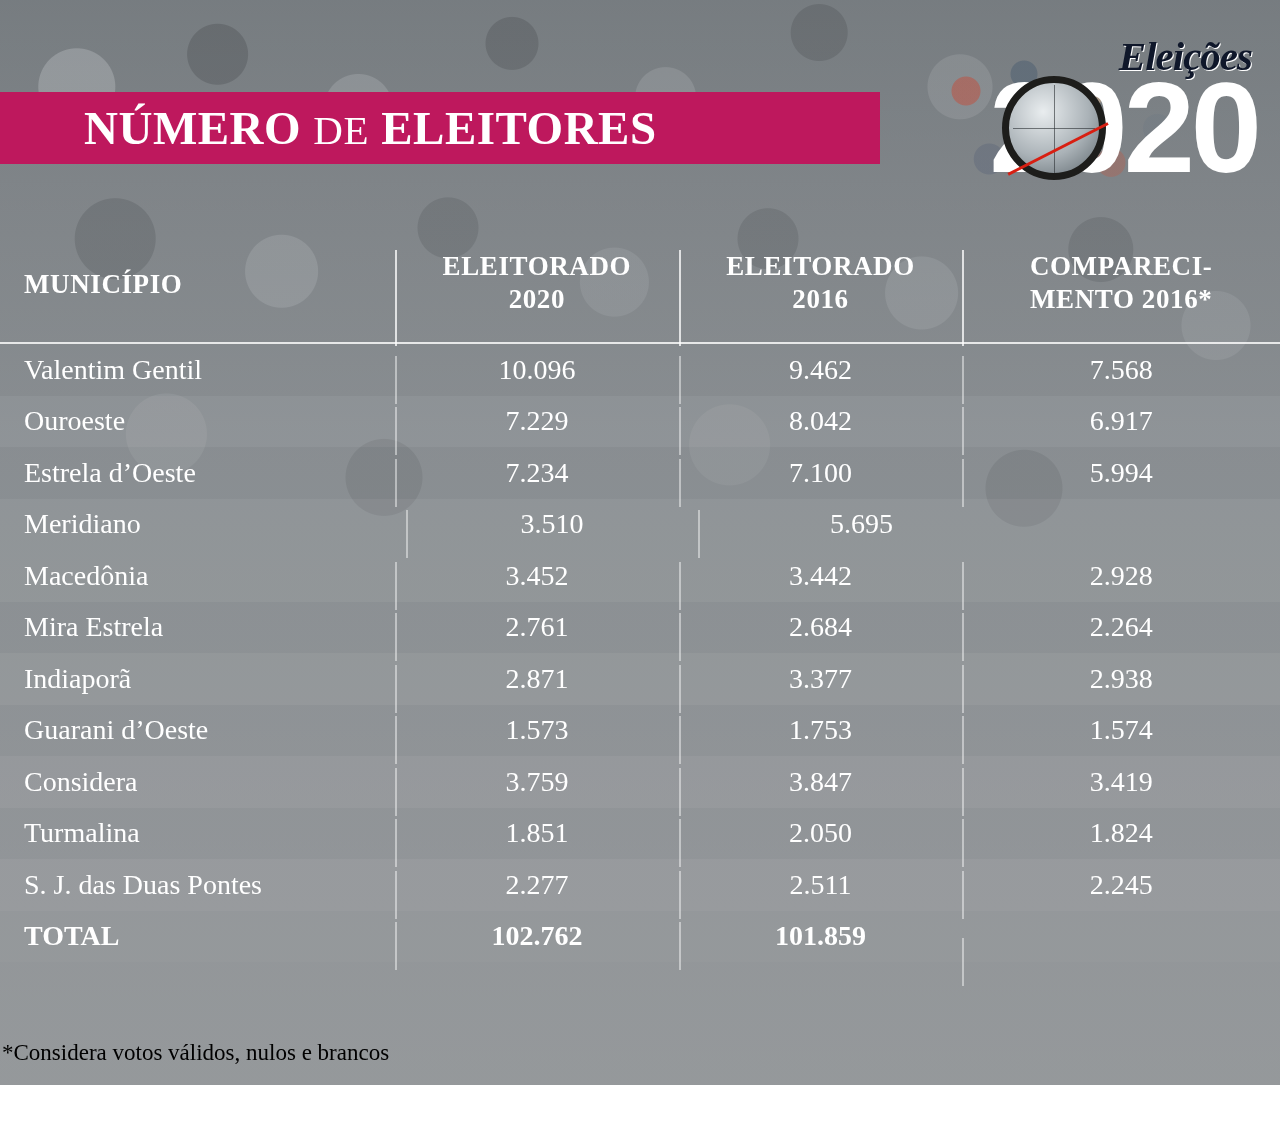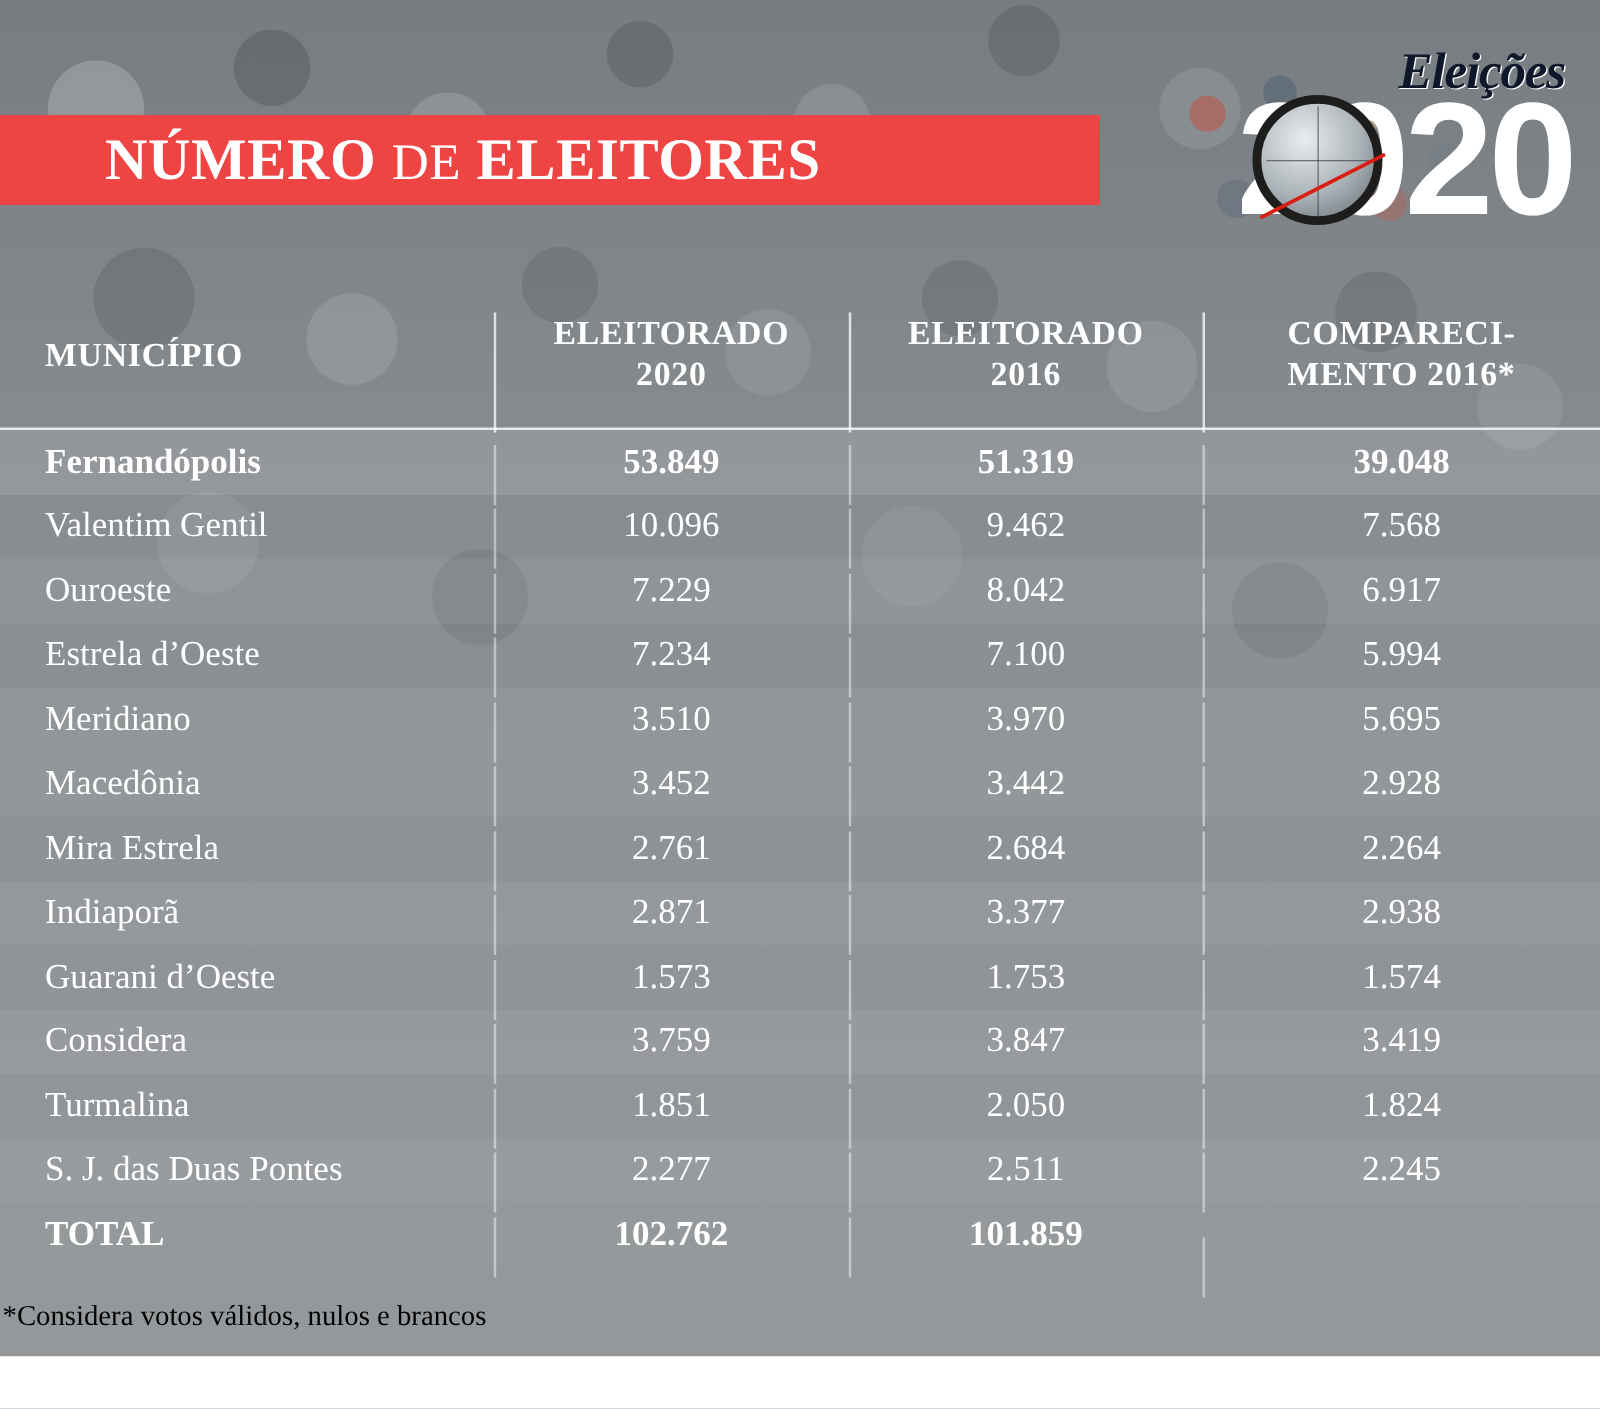--- a/index.html
+++ b/index.html
@@ -59,21 +59,21 @@
     background: linear-gradient(180deg, rgba(120,130,138,0.35) 0%, rgba(130,138,144,0.45) 50%, rgba(140,146,150,0.5) 100%);
   }
 
   
   .title-banner {
     position: absolute;
     left: 0;
     top: 92px;
     width: 880px;
     height: 72px;
-    background: #ef4444;
+    background: #be185d;
     display: flex;
     align-items: center;
   }
   .title-text {
     margin-left: 84px;
     color: #ffffff;
     font-family: "Liberation Serif", serif;
     font-size: 47px;
     font-weight: bold;
     letter-spacing: 0.5px;
@@ -198,21 +198,21 @@
   .row.total {
     background: rgba(255,255,255,0.02);
   }
   .cell {
     color: #ffffff;
     font-size: 28px;
     box-sizing: border-box;
   }
   .c-name {
     width: 406px;
-    padding-left: 36px;
+    padding-left: 24px;
     text-align: left;
   }
   .c-num {
     width: 292px;
     text-align: center;
     position: relative;
     font-family: Liberation Serif, serif;
   }
   .c-num.last {
     width: 327px;
@@ -310,26 +310,20 @@
         <span>ELEITORADO</span>
         <span class="hdr-line2">2016</span>
       </div>
       <div class="cell c-num last">
         <span class="sep"></span>
         <span>COMPARECI-</span>
         <span class="hdr-line2">MENTO 2016*</span>
       </div>
     </div>
 
-    <div class="row highlight bold">
-      <div class="cell c-name">Fernandópolis</div>
-      <div class="cell c-num"><span class="sep-body"></span><span>53.849</span></div>
-      <div class="cell c-num"><span class="sep-body"></span><span>51.319</span></div>
-      <div class="cell c-num last"><span class="sep-body"></span><span>39.048</span></div>
-    </div>
 
     <div class="row">
       <div class="cell c-name">Valentim Gentil</div>
       <div class="cell c-num"><span class="sep-body"></span><span>10.096</span></div>
       <div class="cell c-num"><span class="sep-body"></span><span>9.462</span></div>
       <div class="cell c-num last"><span class="sep-body"></span><span>7.568</span></div>
     </div>
 
     <div class="row banded">
       <div class="cell c-name">Ouroeste</div>
@@ -341,21 +335,20 @@
     <div class="row">
       <div class="cell c-name">Estrela d’Oeste</div>
       <div class="cell c-num"><span class="sep-body"></span><span>7.234</span></div>
       <div class="cell c-num"><span class="sep-body"></span><span>7.100</span></div>
       <div class="cell c-num last"><span class="sep-body"></span><span>5.994</span></div>
     </div>
 
     <div class="row banded">
       <div class="cell c-name">Meridiano</div>
       <div class="cell c-num"><span class="sep-body"></span><span>3.510</span></div>
-      <div class="cell c-num"><span class="sep-body"></span><span>3.970</span></div>
       <div class="cell c-num last"><span class="sep-body"></span><span>5.695</span></div>
     </div>
 
 
     <div class="row banded">
       <div class="cell c-name">Macedônia</div>
       <div class="cell c-num"><span class="sep-body"></span><span>3.452</span></div>
       <div class="cell c-num"><span class="sep-body"></span><span>3.442</span></div>
       <div class="cell c-num last"><span class="sep-body"></span><span>2.928</span></div>
     </div>

